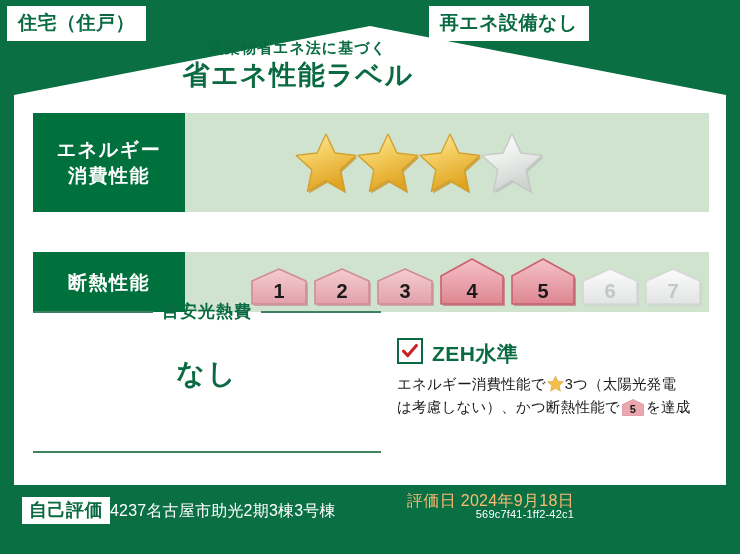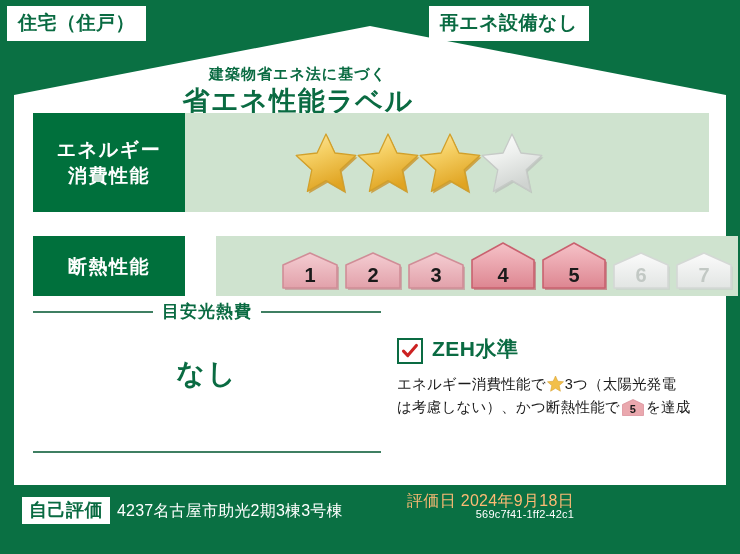--- a/index.html
+++ b/index.html
@@ -23,27 +23,27 @@
   
   .card{
     position:absolute;left:14px;top:26px;width:712px;height:459px;
     background:#ffffff;
     -webkit-clip-path:polygon(0 69px, 356px 0, 712px 69px, 712px 459px, 0 459px);
     clip-path:polygon(0 69px, 356px 0, 712px 69px, 712px 459px, 0 459px);
   }
 
   
   .roof-title-wrap{position:absolute;left:0;right:0;top:40px;text-align:center;pointer-events:none;}
-  .roof-sub{color:#0a6b42;font-size:15px;font-weight:bold;letter-spacing:1px;line-height:1;margin-top:26px;}
+  .roof-sub{color:#0a6b42;font-size:15px;font-weight:bold;letter-spacing:1px;line-height:1;}
   .roof-main{color:#0a6b42;font-size:27px;font-weight:bold;letter-spacing:1.5px;line-height:1;margin-top:7px;}
 
   
   .row{position:absolute;display:flex;align-items:stretch;}
   .row-ec{left:33px;top:113px;width:676px;height:99px;}
-  .row-ins{left:33px;top:236px;width:676px;height:60px;gap:31px;}
+  .row-ins{left:33px;top:252px;width:676px;height:60px;}
   .row-label{
     background:#00703c;color:#ffffff;font-weight:bold;
     display:flex;flex-direction:column;align-items:center;justify-content:center;
     text-align:center;letter-spacing:1.5px;flex:0 0 152px;
   }
   .row-ec .row-label{font-size:19px;line-height:1.35;}
   .row-ins .row-label{font-size:19px;line-height:1;}
   .row-body{background:#cfe3cf;flex:1 1 auto;display:flex;align-items:center;}
 
   
@@ -68,21 +68,21 @@
   .cost-rule{flex:1 1 auto;height:2px;background:#3f7f62;}
   .cost-title{color:#0a6b42;font-size:17px;font-weight:bold;letter-spacing:1px;white-space:nowrap;}
   .cost-value{
     text-align:center;color:#0a6b42;font-size:28px;font-weight:bold;
     margin-top:32px;letter-spacing:2px;
   }
   .cost-bottom-rule{height:2px;background:#3f7f62;margin-top:58px;}
 
   
   .zeh-block{position:absolute;left:397px;top:338px;width:312px;}
-  .zeh-head{display:flex;align-items:flex-start;gap:9px;}
+  .zeh-head{display:flex;align-items:flex-end;gap:9px;}
   .zeh-check{
     width:22px;height:22px;border:2px solid #0a6b42;background:#fff;
     position:relative;flex:0 0 auto;
   }
   .zeh-check svg{position:absolute;left:2px;top:2px;}
   .zeh-title{color:#0a6b42;font-size:21px;font-weight:bold;letter-spacing:0.5px;line-height:1;}
   .zeh-desc{
     margin-top:9px;color:#1a1a1a;font-size:14.5px;line-height:1.62;
     letter-spacing:0.2px;text-align:justify;
   }
@@ -91,21 +91,21 @@
     display:inline-block;vertical-align:-4px;width:22px;height:17px;
     position:relative;margin:0 2px;
   }
   .inline-house .ihnum{
     position:absolute;left:0;right:0;bottom:1px;text-align:center;
     font-size:11px;font-weight:bold;color:#1a1a1a;line-height:1;
   }
 
   
   .bottom{position:absolute;left:0;right:0;bottom:0;height:69px;}
-  .bottom-left{position:absolute;left:22px;top:12px;display:flex;align-items:center;gap:7px;}
+  .bottom-left{position:absolute;left:22px;top:12px;display:flex;align-items:center;}
   .self-badge{
     background:#ffffff;color:#0a6b42;font-weight:bold;font-size:18px;
     padding:4px 7px 5px 7px;line-height:1;letter-spacing:0.5px;white-space:nowrap;
   }
   .addr{color:#ffffff;font-size:16px;line-height:1;letter-spacing:0.2px;white-space:nowrap;}
   .bottom-right{position:absolute;right:22px;top:8px;text-align:right;}
   .eval-date{color:#fdba74;font-size:16px;line-height:1;letter-spacing:0.3px;white-space:nowrap;}
   .doc-id{color:#ffffff;font-size:11px;line-height:1;letter-spacing:0.2px;white-space:nowrap;}
 </style>
 </head>

